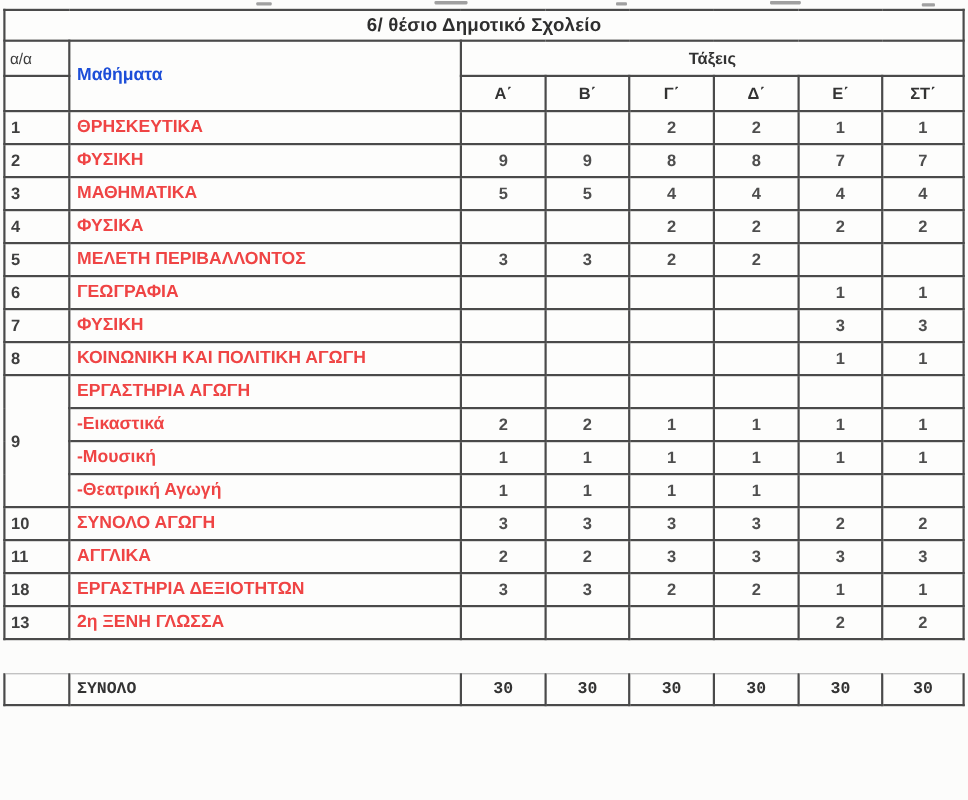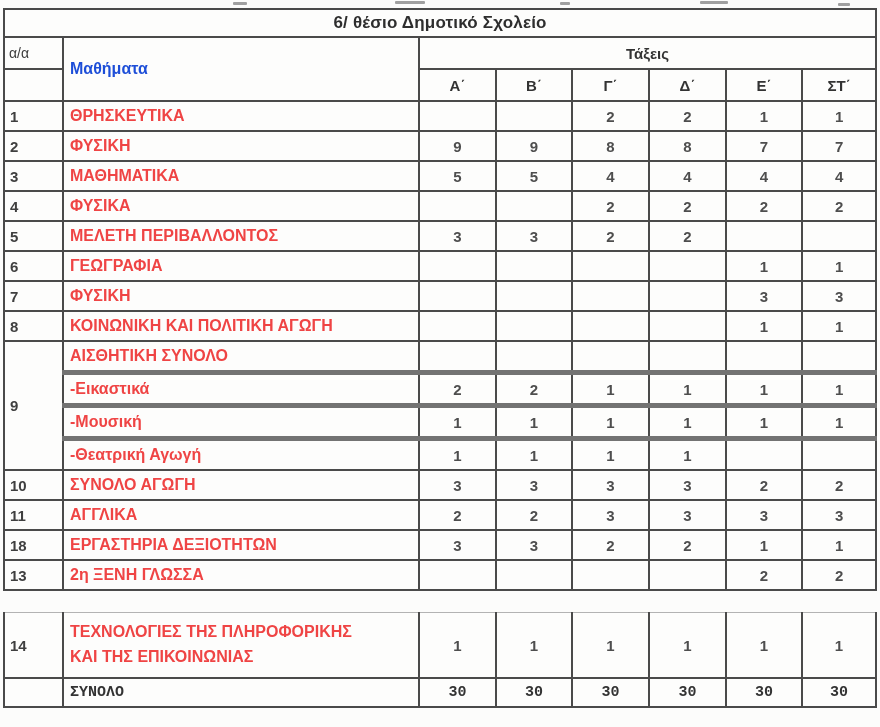--- a/index.html
+++ b/index.html
@@ -21,21 +21,21 @@
   .h-num{font-size:14px;color:#3d3d3d;padding-left:4px;vertical-align:middle;}
   .h-subj{font-weight:bold;font-size:16px;padding-left:6px;color:#1d4ed8;vertical-align:middle;}
   .h-classes{text-align:center;font-weight:bold;font-size:15px;color:#333;margin-top:32px;}
   .hr2 td{height:30px;}
   .h-class{text-align:center;font-weight:bold;font-size:15px;color:#333;}
   
   .t1 tbody td{height:28px;}
   tbody .num{font-size:15px;font-weight:600;color:#3f3f3f;padding-left:5px;vertical-align:middle;}
   tbody .subj{font-size:16px;font-weight:bold;color:#ef4444;padding-left:6px;vertical-align:middle;white-space:pre-line;line-height:1.55;}
   tbody .val{text-align:center;font-size:15px;font-weight:600;color:#4e4e4e;vertical-align:middle;}
-  .thin-top{border-top:5px solid #737373;}
+  .thin-top{border-top:1px solid #737373;}
   
   .t2 tr:first-child td{height:64px;border-top:1px solid #b3b3b3;}
   .t2 tr:last-child td{height:27px;font-family:Liberation Mono, monospace;}
   .t2 tr:last-child .subj,.t2 tr:last-child .val{font-weight:bold;color:#333;font-size:15px;}
   
   .art{position:absolute;height:3px;background:#6e6e6e;opacity:.65;border-radius:1px;}
   .a1{left:233px;top:2px;width:14px;}
   .a2{left:395px;top:1px;width:30px;}
   .a3{left:560px;top:2px;width:10px;}
   .a4{left:700px;top:1px;width:28px;}
@@ -158,21 +158,21 @@
           <td class="subj">ΚΟΙΝΩΝΙΚΗ ΚΑΙ ΠΟΛΙΤΙΚΗ ΑΓΩΓΗ</td>
           <td class="val"></td>
           <td class="val"></td>
           <td class="val"></td>
           <td class="val"></td>
           <td class="val">1</td>
           <td class="val">1</td>
         </tr>
         <tr>
           <td class="num" rowspan="4">9</td>
-          <td class="subj">ΑΙΣΘΗΤΙΚΗ ΣΥΝΟΛΟ</td>
+          <td class="subj">ΕΡΓΑΣΤΗΡΙΑ ΑΓΩΓΗ</td>
           <td class="val"></td>
           <td class="val"></td>
           <td class="val"></td>
           <td class="val"></td>
           <td class="val"></td>
           <td class="val"></td>
         </tr>
         <tr>
           <td class="subj thin-top">-Εικαστικά</td>
           <td class="val thin-top">2</td>
@@ -249,31 +249,20 @@
         <col class="c-subj">
       <col class="c-a">
         <col class="c-b">
         <col class="c-c">
         <col class="c-d">
         <col class="c-e">
         <col class="c-f">
     </colgroup>
     <tbody id="t2-body">
         <tr>
-          <td class="num">14</td>
-          <td class="subj">ΤΕΧΝΟΛΟΓΙΕΣ ΤΗΣ ΠΛΗΡΟΦΟΡΙΚΗΣ
-ΚΑΙ ΤΗΣ ΕΠΙΚΟΙΝΩΝΙΑΣ</td>
-          <td class="val">1</td>
-          <td class="val">1</td>
-          <td class="val">1</td>
-          <td class="val">1</td>
-          <td class="val">1</td>
-          <td class="val">1</td>
-        </tr>
-        <tr>
           <td class="num"></td>
           <td class="subj">ΣΥΝΟΛΟ</td>
           <td class="val">30</td>
           <td class="val">30</td>
           <td class="val">30</td>
           <td class="val">30</td>
           <td class="val">30</td>
           <td class="val">30</td>
         </tr>
       </tbody>

